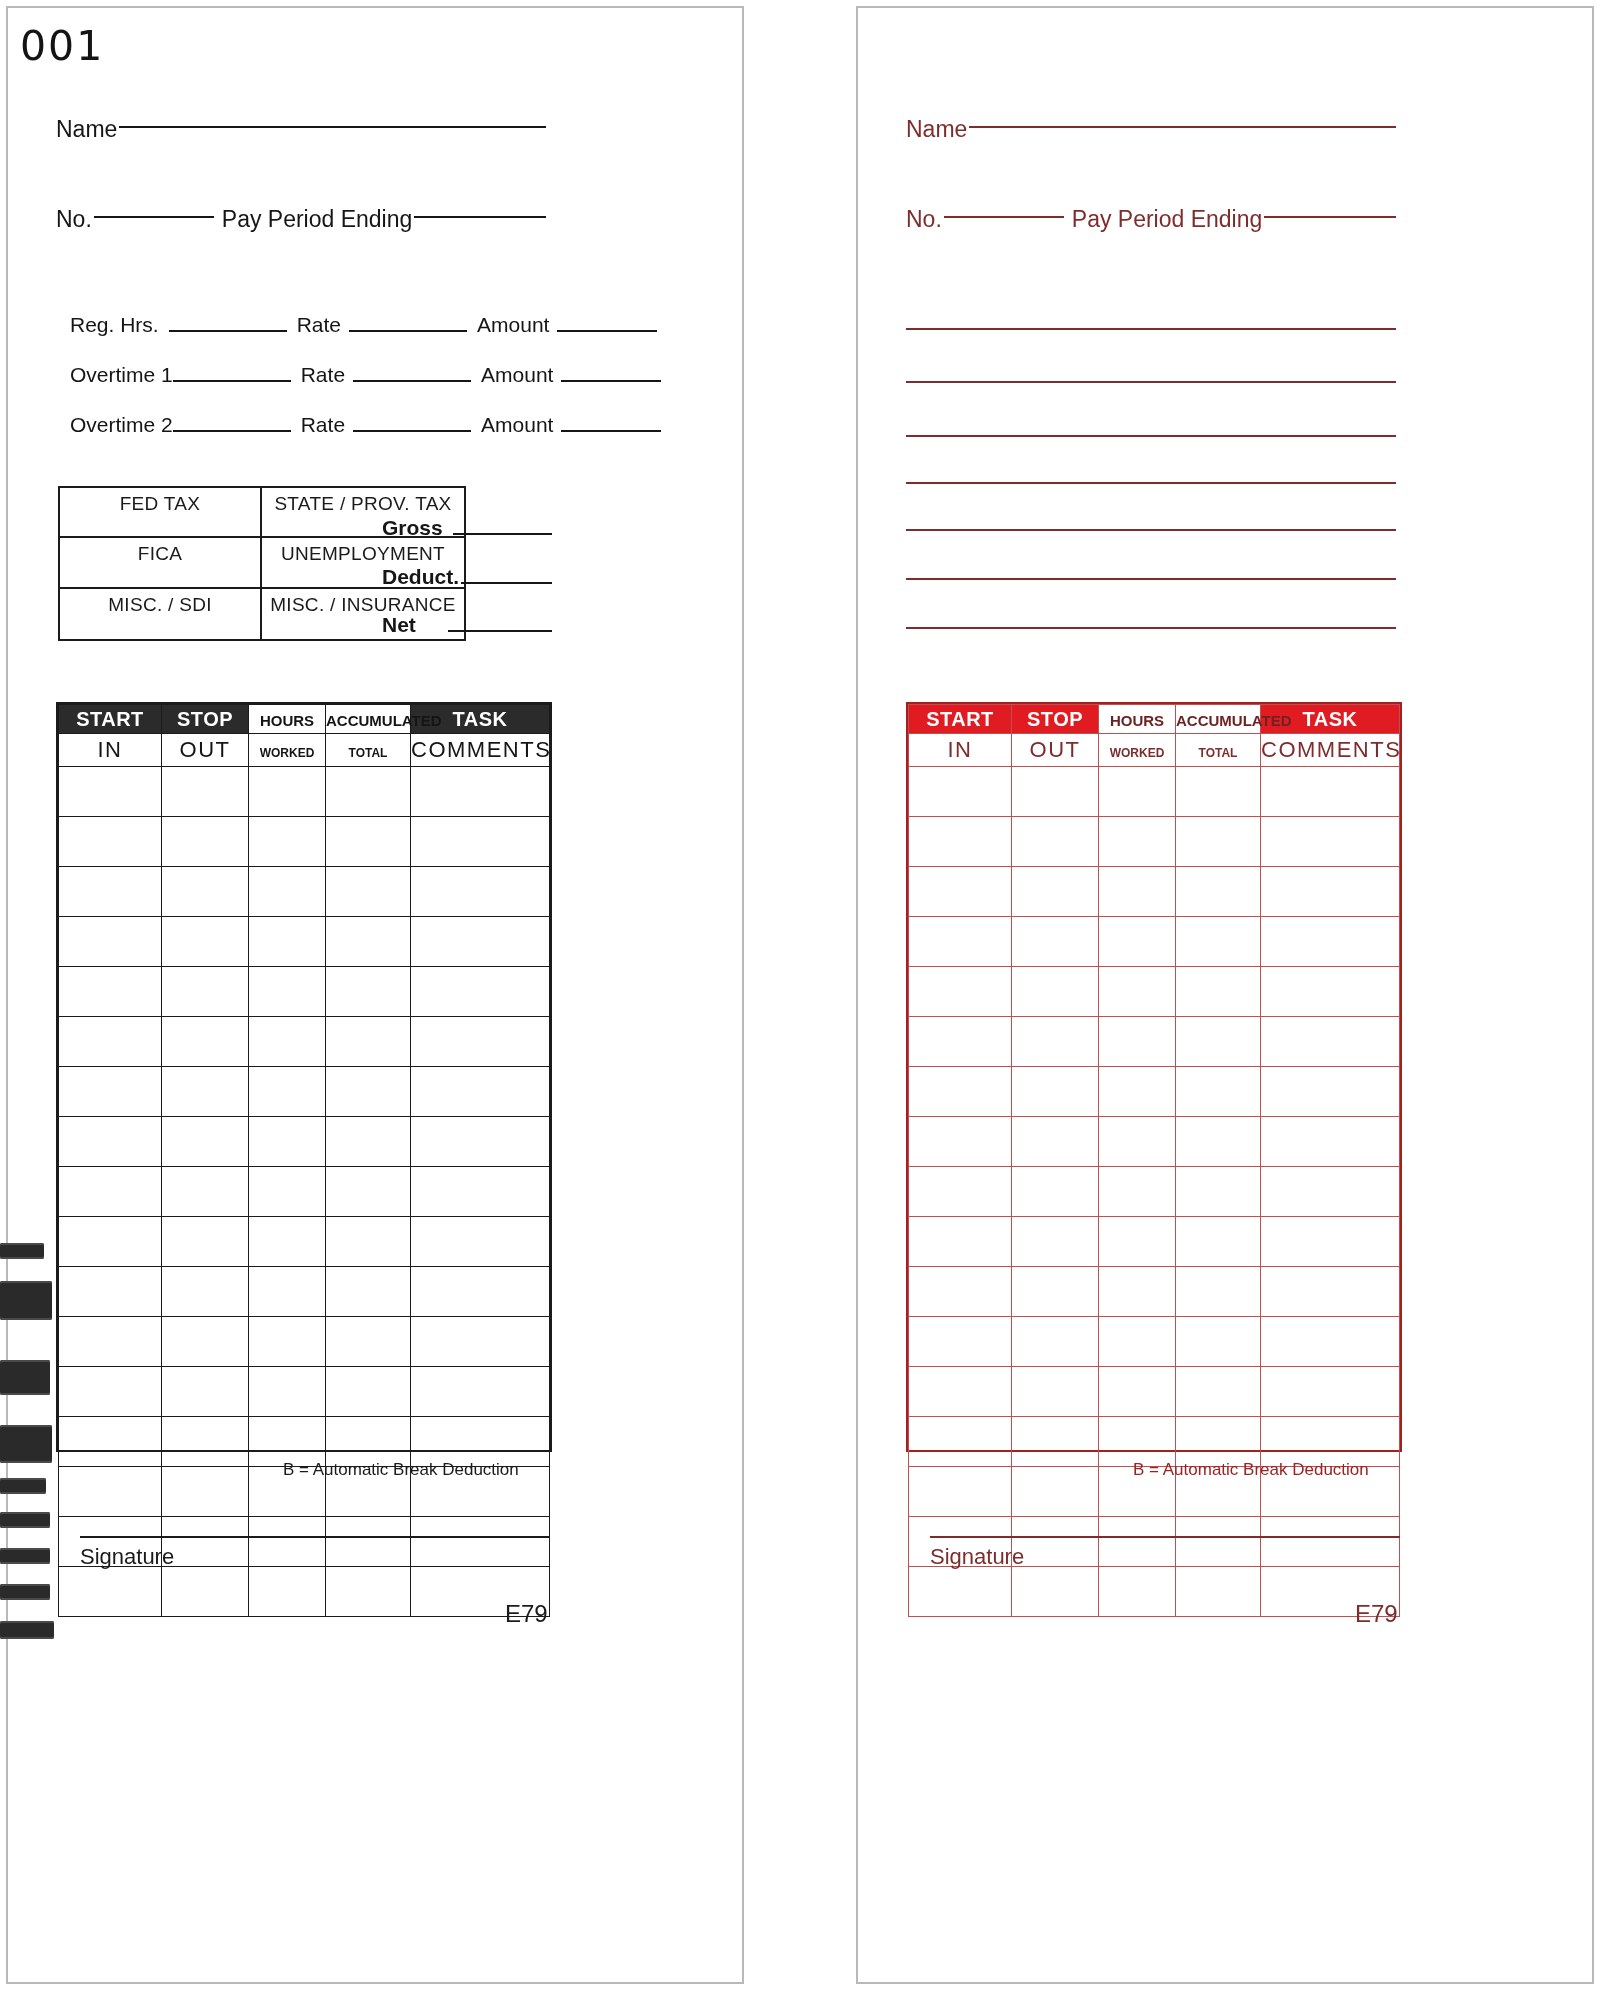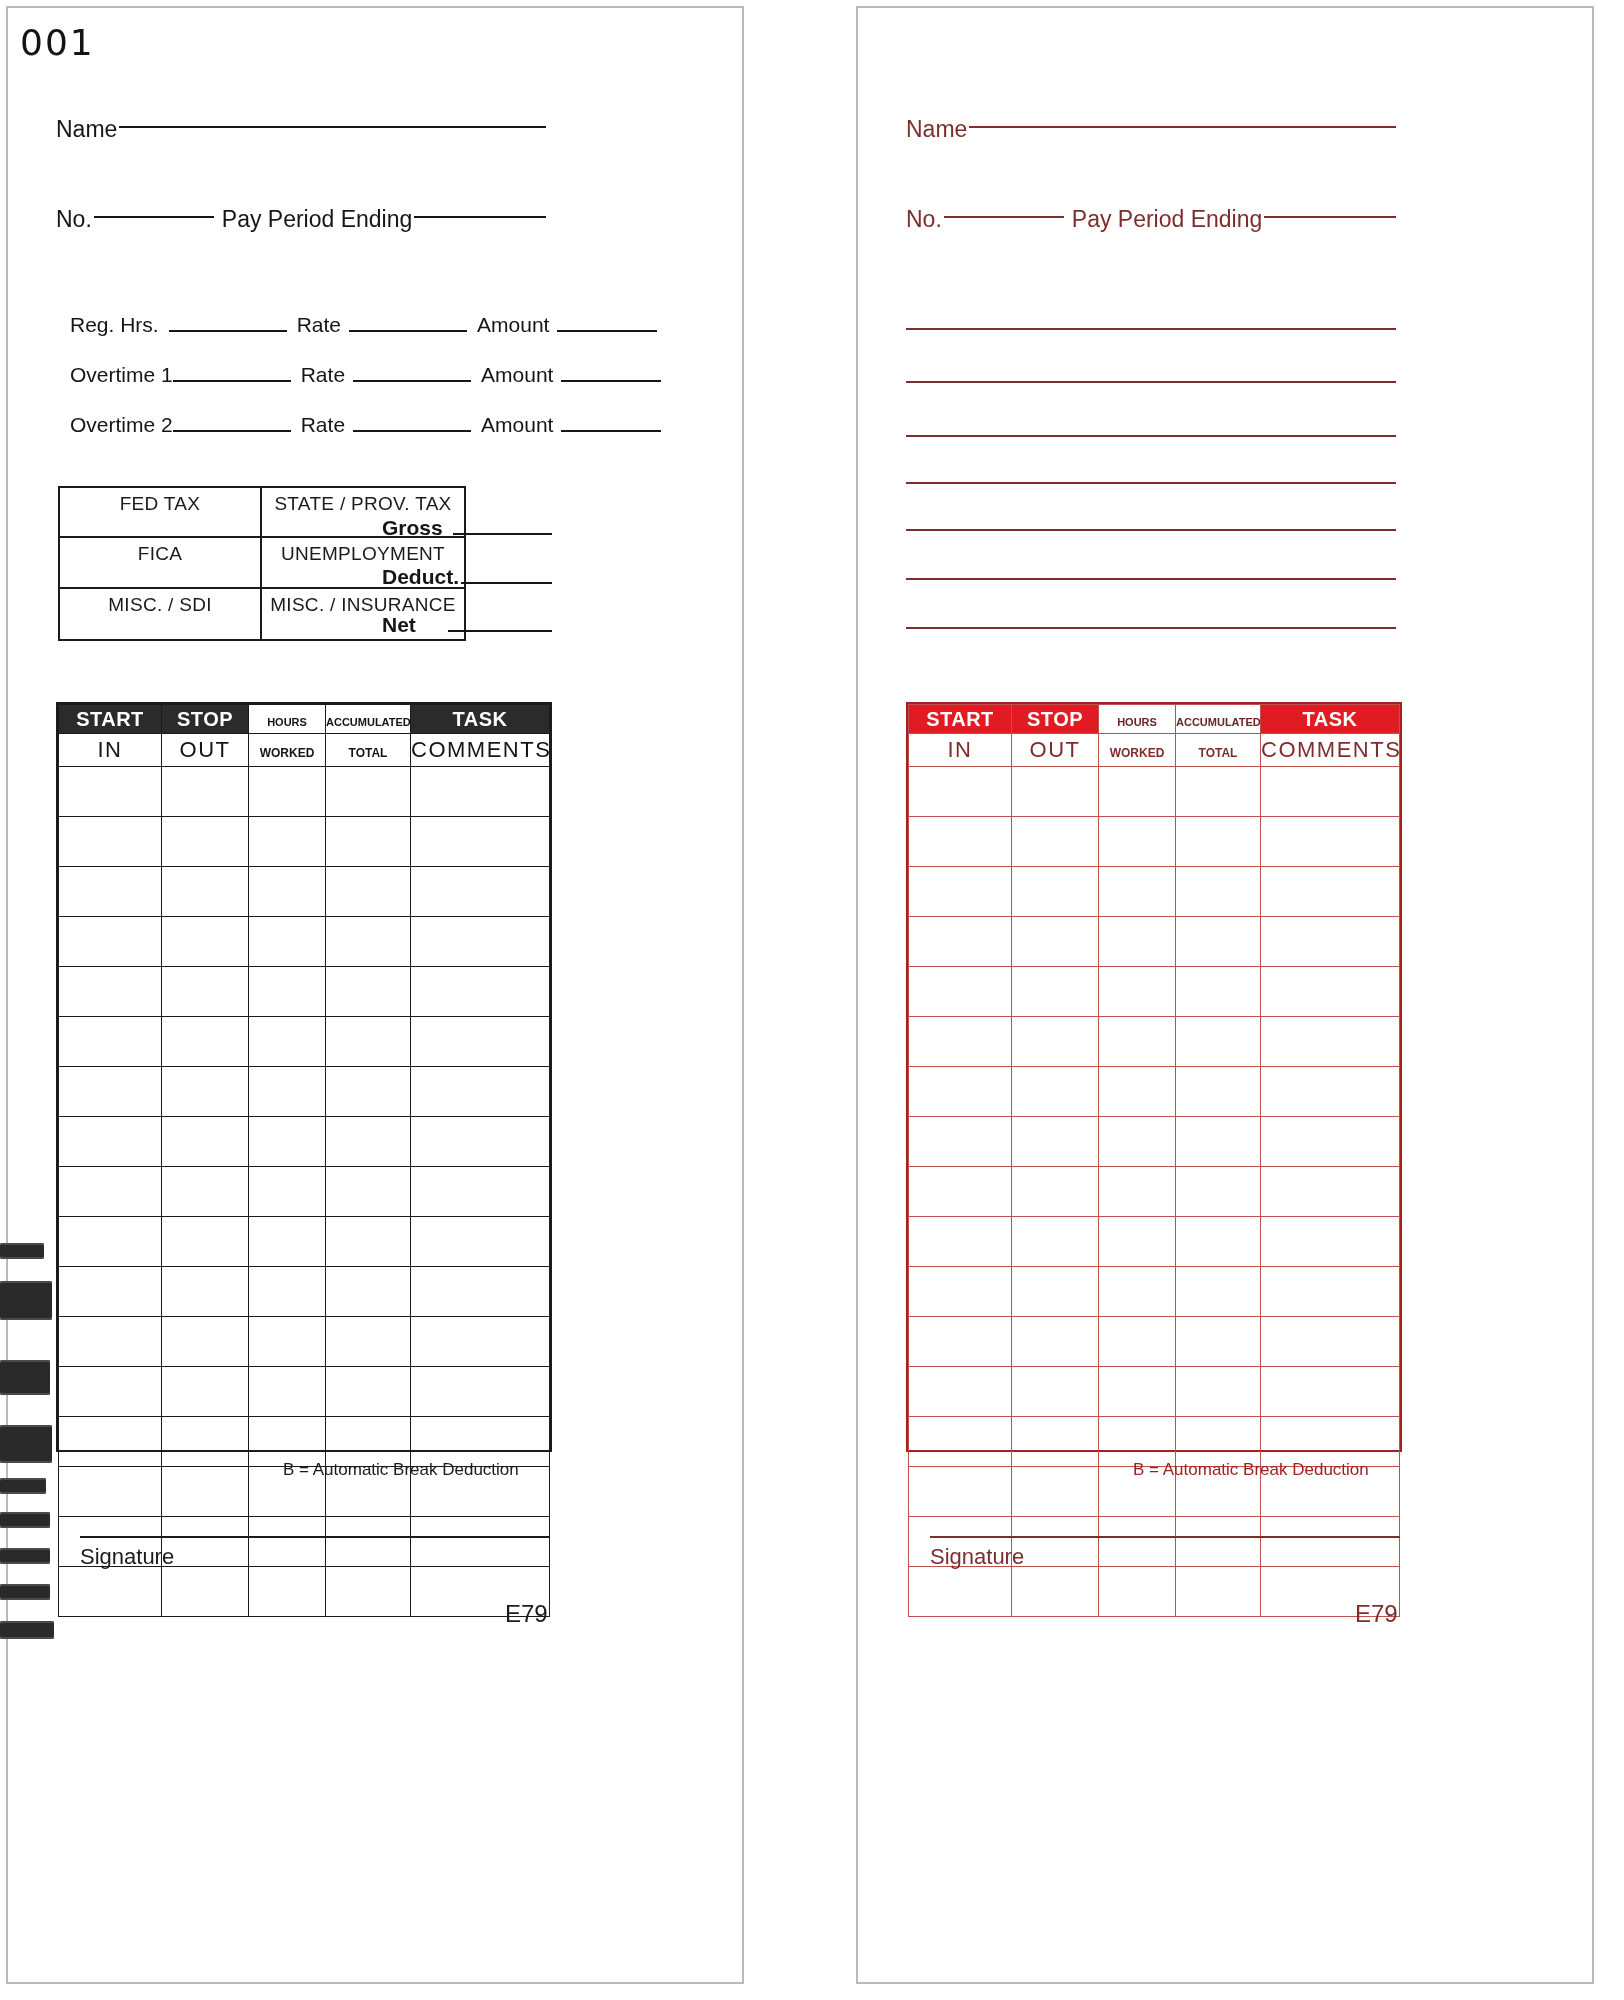--- a/index.html
+++ b/index.html
@@ -37,21 +37,21 @@
   .card-inner {
     position: absolute;
     inset: 0;
   }
 
   
   .serial {
     position: absolute;
     left: 12px;
     top: 14px;
-    font-size: 36px;
+    font-size: 41px;
     letter-spacing: 2px;
     color: #141414;
     font-family: "DejaVu Sans", sans-serif;
     font-weight: 400;
   }
 
   
   .fieldrow {
     position: absolute;
     display: flex;
@@ -159,21 +159,21 @@
     letter-spacing: 1.5px;
   }
   .grid.red .hdr-bot th { color: #7e2d2d; }
 
   .fill-dark { background: #2b2b2b; color: #ffffff; }
   .fill-red  { background: #e01b22; color: #ffffff; }
   .fill-none { background: #ffffff; color: #151515; }
   .grid.red .fill-none { color: #6e2323; }
 
   .narrow-hdr {
-    font-size: 11px;
+    font-size: 15px;
     font-weight: bold;
     letter-spacing: 0px;
     transform: scaleX(.86);
     margin-top: 31px;
   }
   .sub-narrow {
     font-size: 12px;
     font-weight: bold;
     letter-spacing: 0px;
     transform: scaleX(.86);

